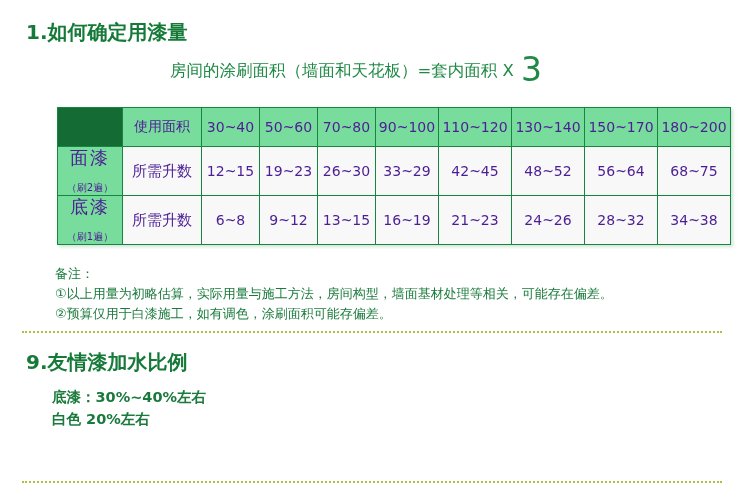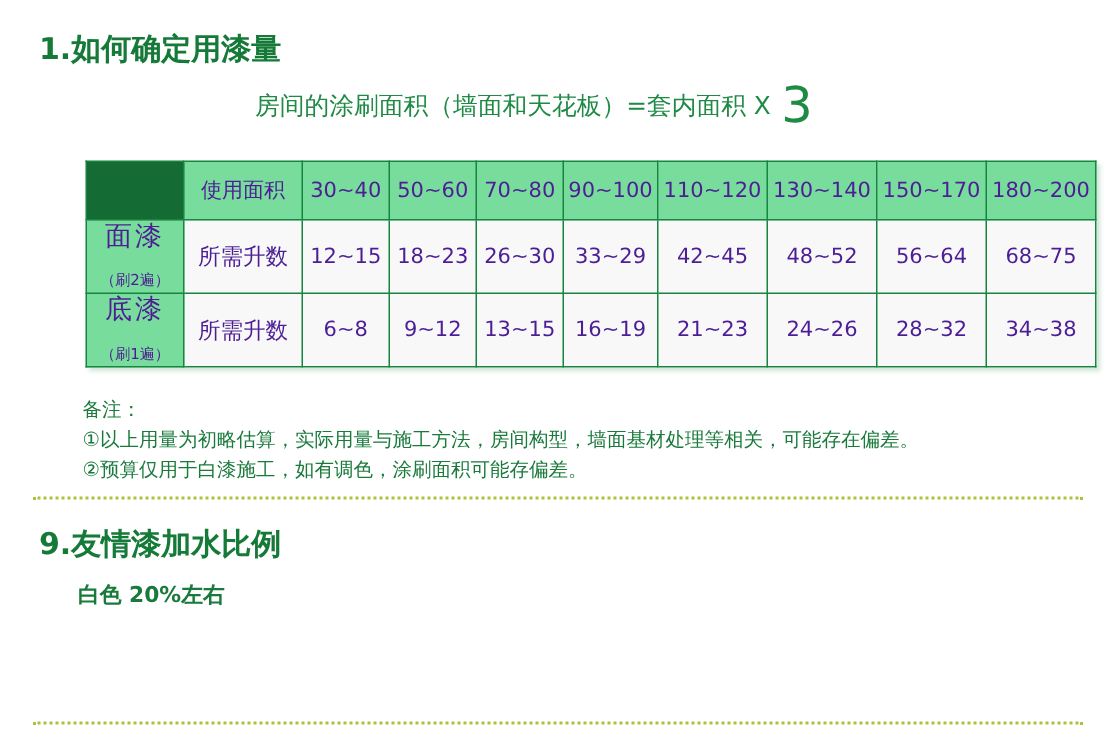--- a/index.html
+++ b/index.html
@@ -196,21 +196,21 @@
             <td class="head-cell head-range-lg">180~200</td>
           </tr>
 
           <tr>
             <td class="rowlabel-cell">
               <span class="rl-main">面漆</span>
               <span class="rl-sub">（刷2遍）</span>
             </td>
             <td class="body-cell firstcol">所需升数</td>
             <td class="body-cell">12~15</td>
-            <td class="body-cell">18~23</td>
+            <td class="body-cell">19~23</td>
             <td class="body-cell">26~30</td>
             <td class="body-cell">33~29</td>
             <td class="body-cell">42~45</td>
             <td class="body-cell">48~52</td>
             <td class="body-cell">56~64</td>
             <td class="body-cell">68~75</td>
           </tr>
 
           <tr>
             <td class="rowlabel-cell">
@@ -237,19 +237,20 @@
       <div>②预算仅用于白漆施工，如有调色，涂刷面积可能存偏差。</div>
     </div>
   </div>
 
   <div class="dotted-rule rule-mid"></div>
 
   <div class="section-2">
     <div class="heading heading-2">9.友情漆加水比例</div>
 
     <div class="ratio-list">
+      <div>底漆：30%~40%左右</div>
       <div>白色  20%左右</div>
     </div>
   </div>
 
   <div class="dotted-rule rule-bottom"></div>
 
 </div>
 
 </body></html>

